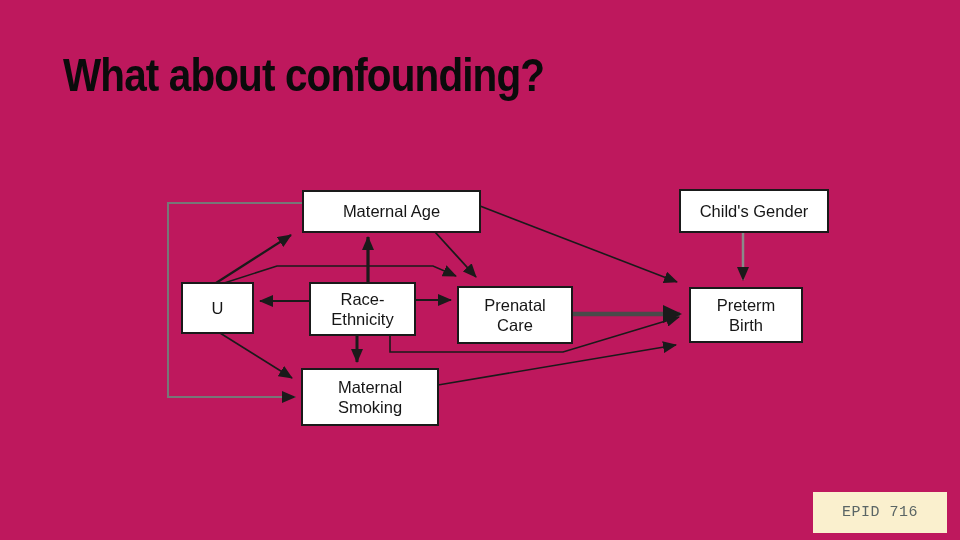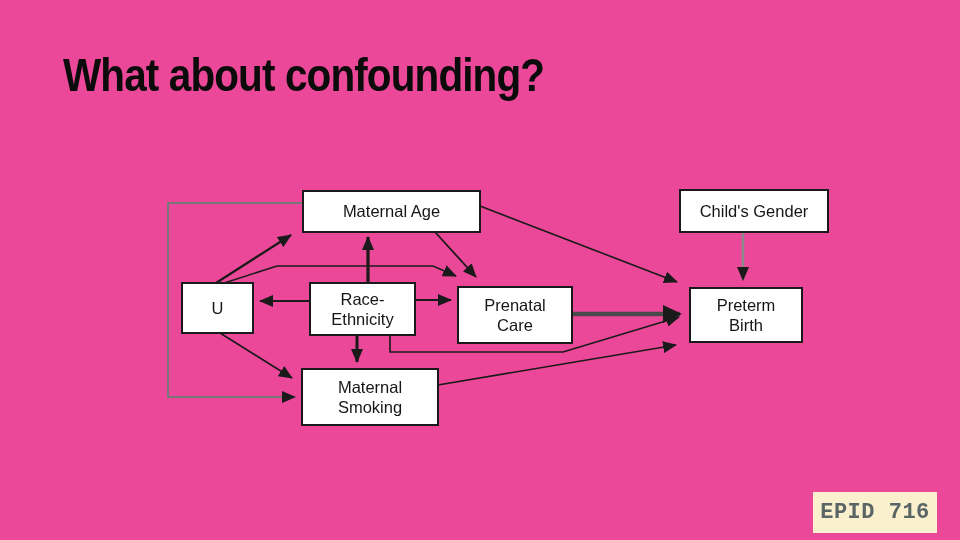--- a/index.html
+++ b/index.html
@@ -4,21 +4,21 @@
 <style>
   html, body {
     margin: 0;
     padding: 0;
     background: #ffffff;
   }
   .slide {
     position: relative;
     width: 960px;
     height: 540px;
-    background: #ec4899;
+    background: #be185d;
     overflow: hidden;
     font-family: "Liberation Sans", "DejaVu Sans", sans-serif;
   }
   .title {
     position: absolute;
     left: 63px;
     top: 51px;
     margin: 0;
     font-size: 46px;
     font-weight: 700;
@@ -39,31 +39,30 @@
   .dag text {
     font-family: "Liberation Sans", "DejaVu Sans", sans-serif;
     font-size: 16.5px;
     fill: #161616;
     text-anchor: middle;
   }
   .badge {
     position: absolute;
     left: 813px;
     top: 492px;
-    width: 124px;
+    width: 134px;
     height: 41px;
     background: #faf0ce;
     color: #5a6565;
     font-family: "Liberation Mono", "DejaVu Sans Mono", monospace;
-    font-size: 22px;
+    font-size: 15px;
     letter-spacing: 0.5px;
     display: flex;
     align-items: center;
     justify-content: center;
-    font-weight: bold;
   }
 </style>
 </head>
 <body>
 
 <div class="slide">
 
   <h1 class="title">What about confounding?</h1>
 
   <svg id="dag" class="dag" viewBox="0 0 960 540" xmlns="http://www.w3.org/2000/svg">

